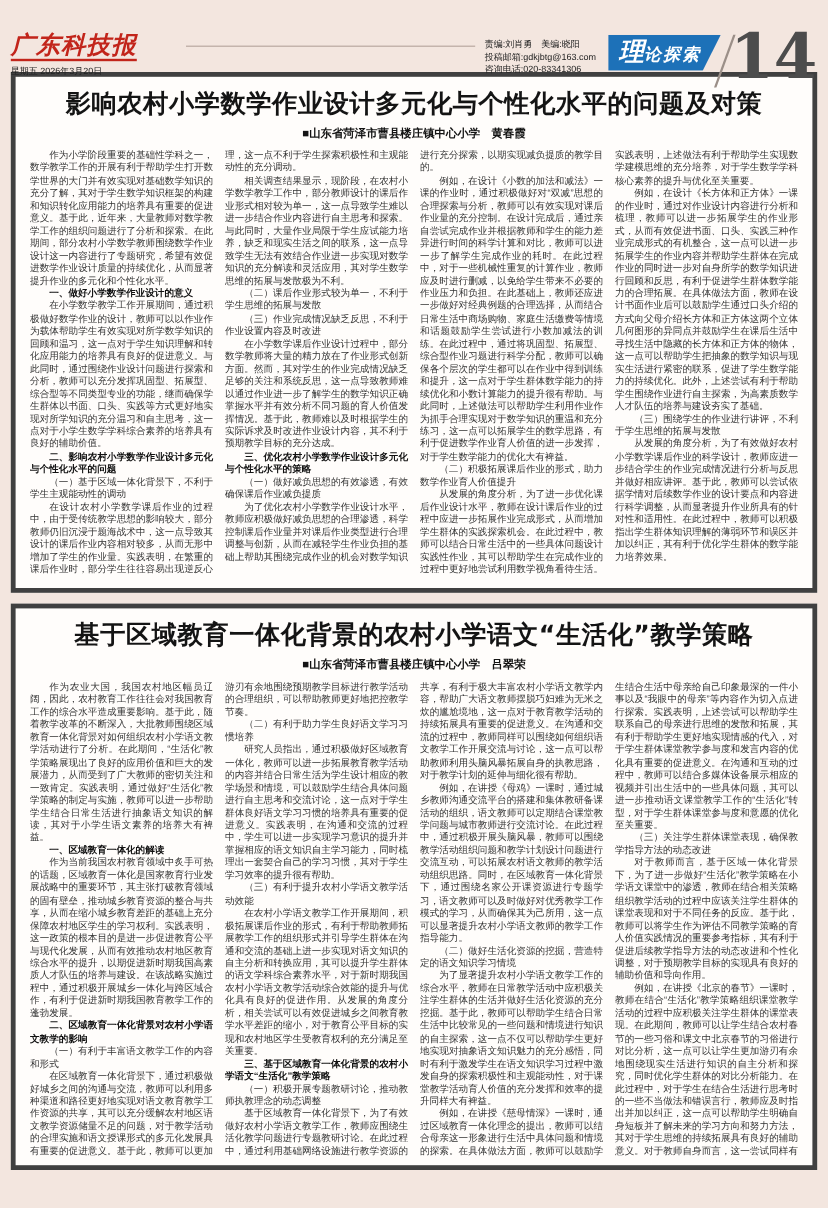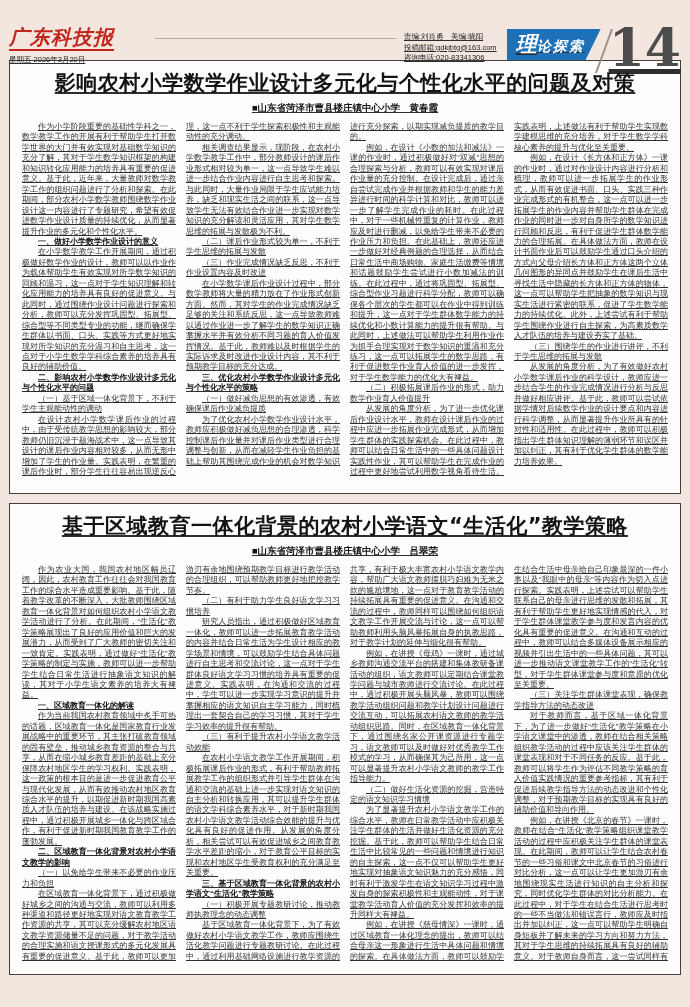--- a/index.html
+++ b/index.html
@@ -3,21 +3,21 @@
 <meta charset="utf-8">
 <style>
   * { box-sizing: border-box; margin: 0; padding: 0; }
   html,body { width: 690px; height: 1007px; }
   body {
     background: #f3e6df;
     font-family: "Liberation Sans", "DejaVu Sans", sans-serif;
     overflow: hidden;
     color: #2e2e2e;
   }
-  .page { padding: 0 9px; text-decoration: underline; }
+  .page { padding: 0 9px; }
 
   
   .header { display: flex; align-items: flex-start; padding-top: 26px; height: 60px; }
   .masthead { width: 146px; flex: none; }
   .logo {
     color: #c2251b; font-size: 20px; font-weight: bold; font-style: italic;
     letter-spacing: 1px; white-space: nowrap; line-height: 22px;
     font-family: "DejaVu Serif", serif;
     border-bottom: 2px solid #c2251b; padding-bottom: 1px; display: inline-block;
   }
@@ -33,21 +33,21 @@
   }
   .badge-char { font-size: 21px; line-height: 22px; }
   .badge-rest { font-size: 14px; letter-spacing: 2px; }
   .pagenum-divider { width: 2px; height: 44px; background: #9b8f88; transform: skewX(-20deg); margin: 0 4px 0 2px; }
   .pagenum {
     font-size: 52px; line-height: 38px; font-weight: bold; color: #4c4c4c;
     font-family: "DejaVu Serif", serif;
   }
 
   
-  .article { background: #fffdfb; border: 1px solid #404040; padding: 8px 12px; }
+  .article { background: #fffdfb; border: 4px solid #404040; padding: 8px 12px; }
   .article-1 { height: 434px; margin-bottom: 9px; }
   .article-2 { height: 472px; }
   .article-title {
     font-size: 21px; font-weight: bold; text-align: center; color: #141414;
     line-height: 28px; letter-spacing: 0.5px; font-family: "DejaVu Sans", sans-serif;
   }
   .byline { text-align: center; font-size: 9.5px; font-weight: bold; color: #141414; margin: 5px 0 7px; }
   .article-body {
     column-count: 4; column-gap: 10px; column-fill: auto;
     text-align: justify; font-size: 8px; line-height: 10.45px;
@@ -111,21 +111,21 @@
   </section>
 
   <section class="article article-2">
     <h1 class="article-title">基于区域教育一体化背景的农村小学语文“生活化”教学策略</h1>
     <div class="byline">■山东省菏泽市曹县楼庄镇中心小学　吕翠荣</div>
     <div class="article-body">
         <p class="para body">作为农业大国，我国农村地区幅员辽阔，因此，农村教育工作往往会对我国教育工作的综合水平造成重要影响。基于此，随着教学改革的不断深入，大批教师围绕区域教育一体化背景对如何组织农村小学语文教学活动进行了分析。在此期间，“生活化”教学策略展现出了良好的应用价值和巨大的发展潜力，从而受到了广大教师的密切关注和一致肯定。实践表明，通过做好“生活化”教学策略的制定与实施，教师可以进一步帮助学生结合日常生活进行抽象语文知识的解读，其对于小学生语文素养的培养大有裨益。</p>
         <p class="para heading">一、区域教育一体化的解读</p>
         <p class="para body">作为当前我国农村教育领域中炙手可热的话题，区域教育一体化是国家教育行业发展战略中的重要环节，其主张打破教育领域的固有壁垒，推动城乡教育资源的整合与共享，从而在缩小城乡教育差距的基础上充分保障农村地区学生的学习权利。实践表明，这一政策的根本目的是进一步促进教育公平与现代化发展，从而有效推动农村地区教育综合水平的提升，以期促进新时期我国高素质人才队伍的培养与建设。在该战略实施过程中，通过积极开展城乡一体化与跨区域合作，有利于促进新时期我国教育教学工作的蓬勃发展。</p>
         <p class="para heading">二、区域教育一体化背景对农村小学语文教学的影响</p>
-        <p class="para body">（一）以免给学生带来不必要的作业压力和负担</p>
+        <p class="para body">（一）有利于丰富语文教学工作的内容和形式</p>
         <p class="para body">在区域教育一体化背景下，通过积极做好城乡之间的沟通与交流，教师可以利用多种渠道和路径更好地实现对语文教育教学工作资源的共享，其可以充分缓解农村地区语文教学资源储量不足的问题，对于教学活动的合理实施和语文授课形式的多元化发展具有重要的促进意义。基于此，教师可以更加游刃有余地围绕预期教学目标进行教学活动的合理组织，可以帮助教师更好地把控教学节奏。</p>
         <p class="para body">（二）有利于助力学生良好语文学习习惯培养</p>
         <p class="para body">研究人员指出，通过积极做好区域教育一体化，教师可以进一步拓展教育教学活动的内容并结合日常生活为学生设计相应的教学场景和情境，可以鼓励学生结合具体问题进行自主思考和交流讨论，这一点对于学生群体良好语文学习习惯的培养具有重要的促进意义。实践表明，在沟通和交流的过程中，学生可以进一步实现学习意识的提升并掌握相应的语文知识自主学习能力，同时梳理出一套契合自己的学习习惯，其对于学生学习效率的提升很有帮助。</p>
         <p class="para body">（三）有利于提升农村小学语文教学活动效能</p>
         <p class="para body">在农村小学语文教学工作开展期间，积极拓展课后作业的形式，有利于帮助教师拓展教学工作的组织形式并引导学生群体在沟通和交流的基础上进一步实现对语文知识的自主分析和转换应用，其可以提升学生群体的语文学科综合素养水平，对于新时期我国农村小学语文教学活动综合效能的提升与优化具有良好的促进作用。从发展的角度分析，相关尝试可以有效促进城乡之间教育教学水平差距的缩小，对于教育公平目标的实现和农村地区学生受教育权利的充分满足至关重要。</p>
         <p class="para heading">三、基于区域教育一体化背景的农村小学语文“生活化”教学策略</p>
         <p class="para body">（一）积极开展专题教研讨论，推动教师执教理念的动态调整</p>
         <p class="para body">基于区域教育一体化背景下，为了有效做好农村小学语文教学工作，教师应围绕生活化教学问题进行专题教研讨论。在此过程中，通过利用基础网络设施进行教学资源的共享，有利于极大丰富农村小学语文教学内容，帮助广大语文教师摆脱巧妇难为无米之炊的尴尬境地，这一点对于教育教学活动的持续拓展具有重要的促进意义。在沟通和交流的过程中，教师同样可以围绕如何组织语文教学工作开展交流与讨论，这一点可以帮助教师利用头脑风暴拓展自身的执教思路，对于教学计划的延伸与细化很有帮助。</p>
         <p class="para body">例如，在讲授《母鸡》一课时，通过城乡教师沟通交流平台的搭建和集体教研备课活动的组织，语文教师可以定期结合课堂教学问题与城市教师进行交流讨论。在此过程中，通过积极开展头脑风暴，教师可以围绕教学活动组织问题和教学计划设计问题进行交流互动，可以拓展农村语文教师的教学活动组织思路。同时，在区域教育一体化背景下，通过围绕名家公开课资源进行专题学习，语文教师可以及时做好对优秀教学工作模式的学习，从而确保其为己所用，这一点可以显著提升农村小学语文教师的教学工作指导能力。</p>
         <p class="para body">（二）做好生活化资源的挖掘，营造特定的语文知识学习情境</p>

